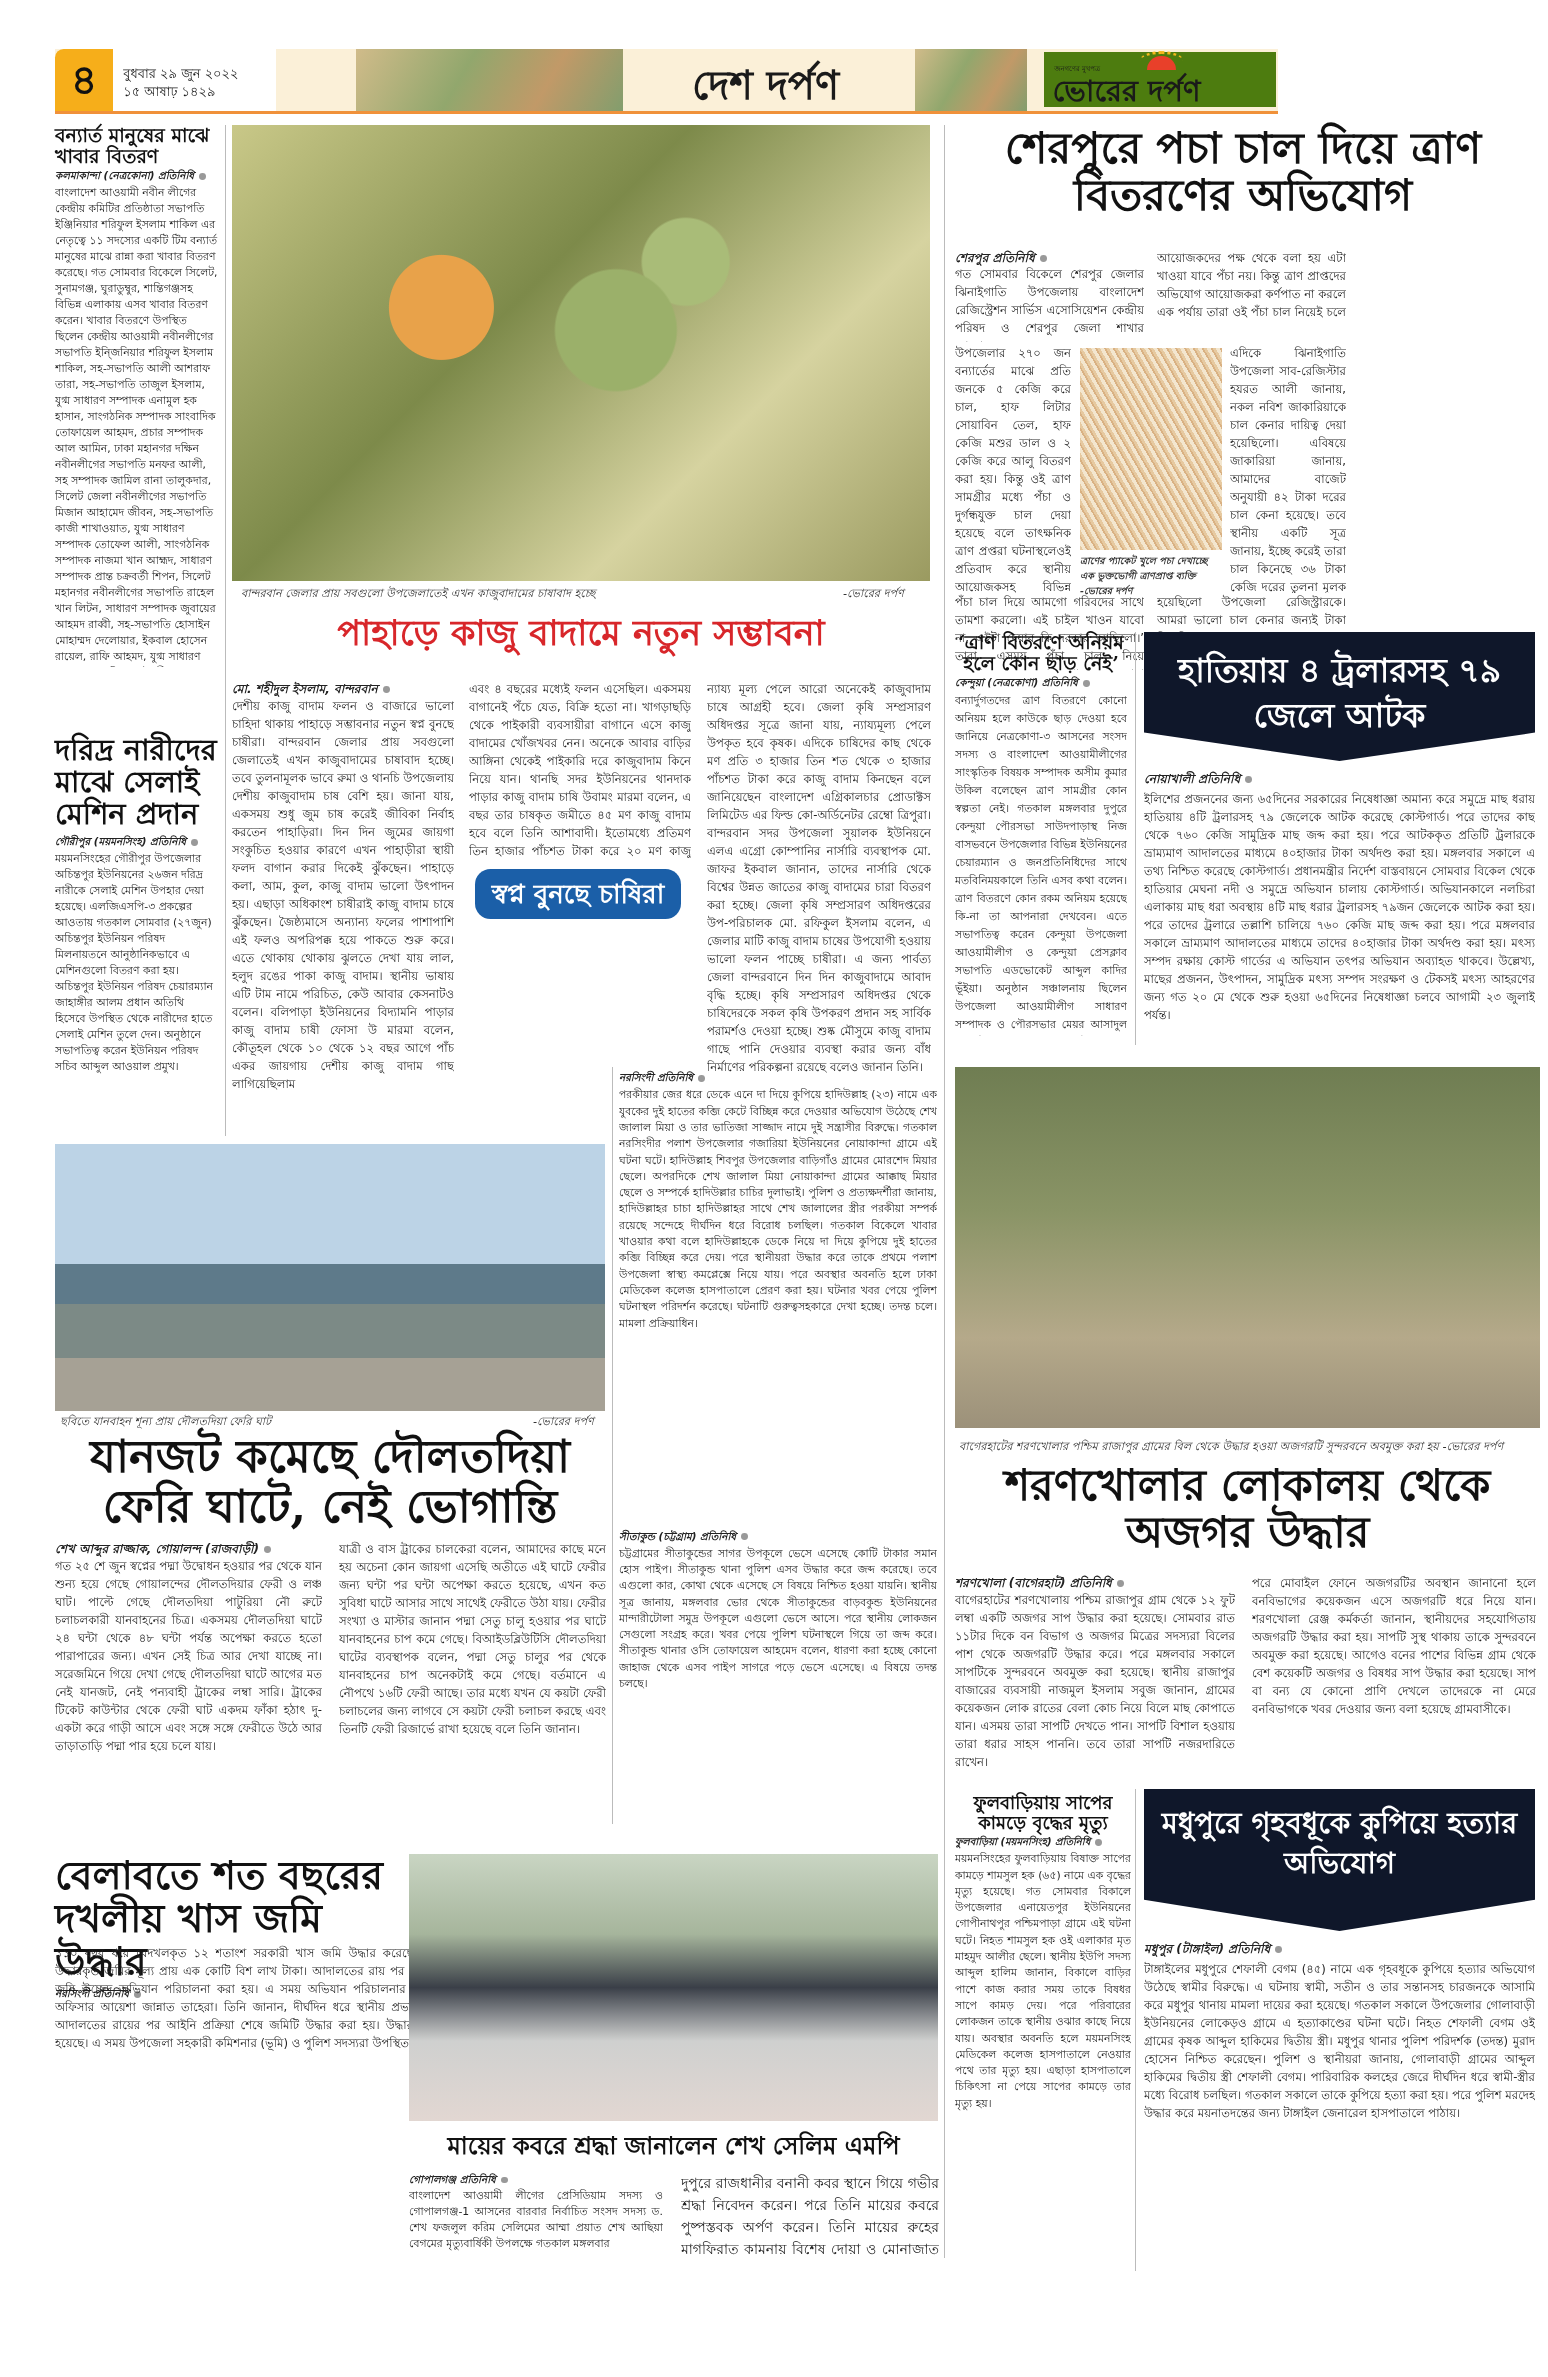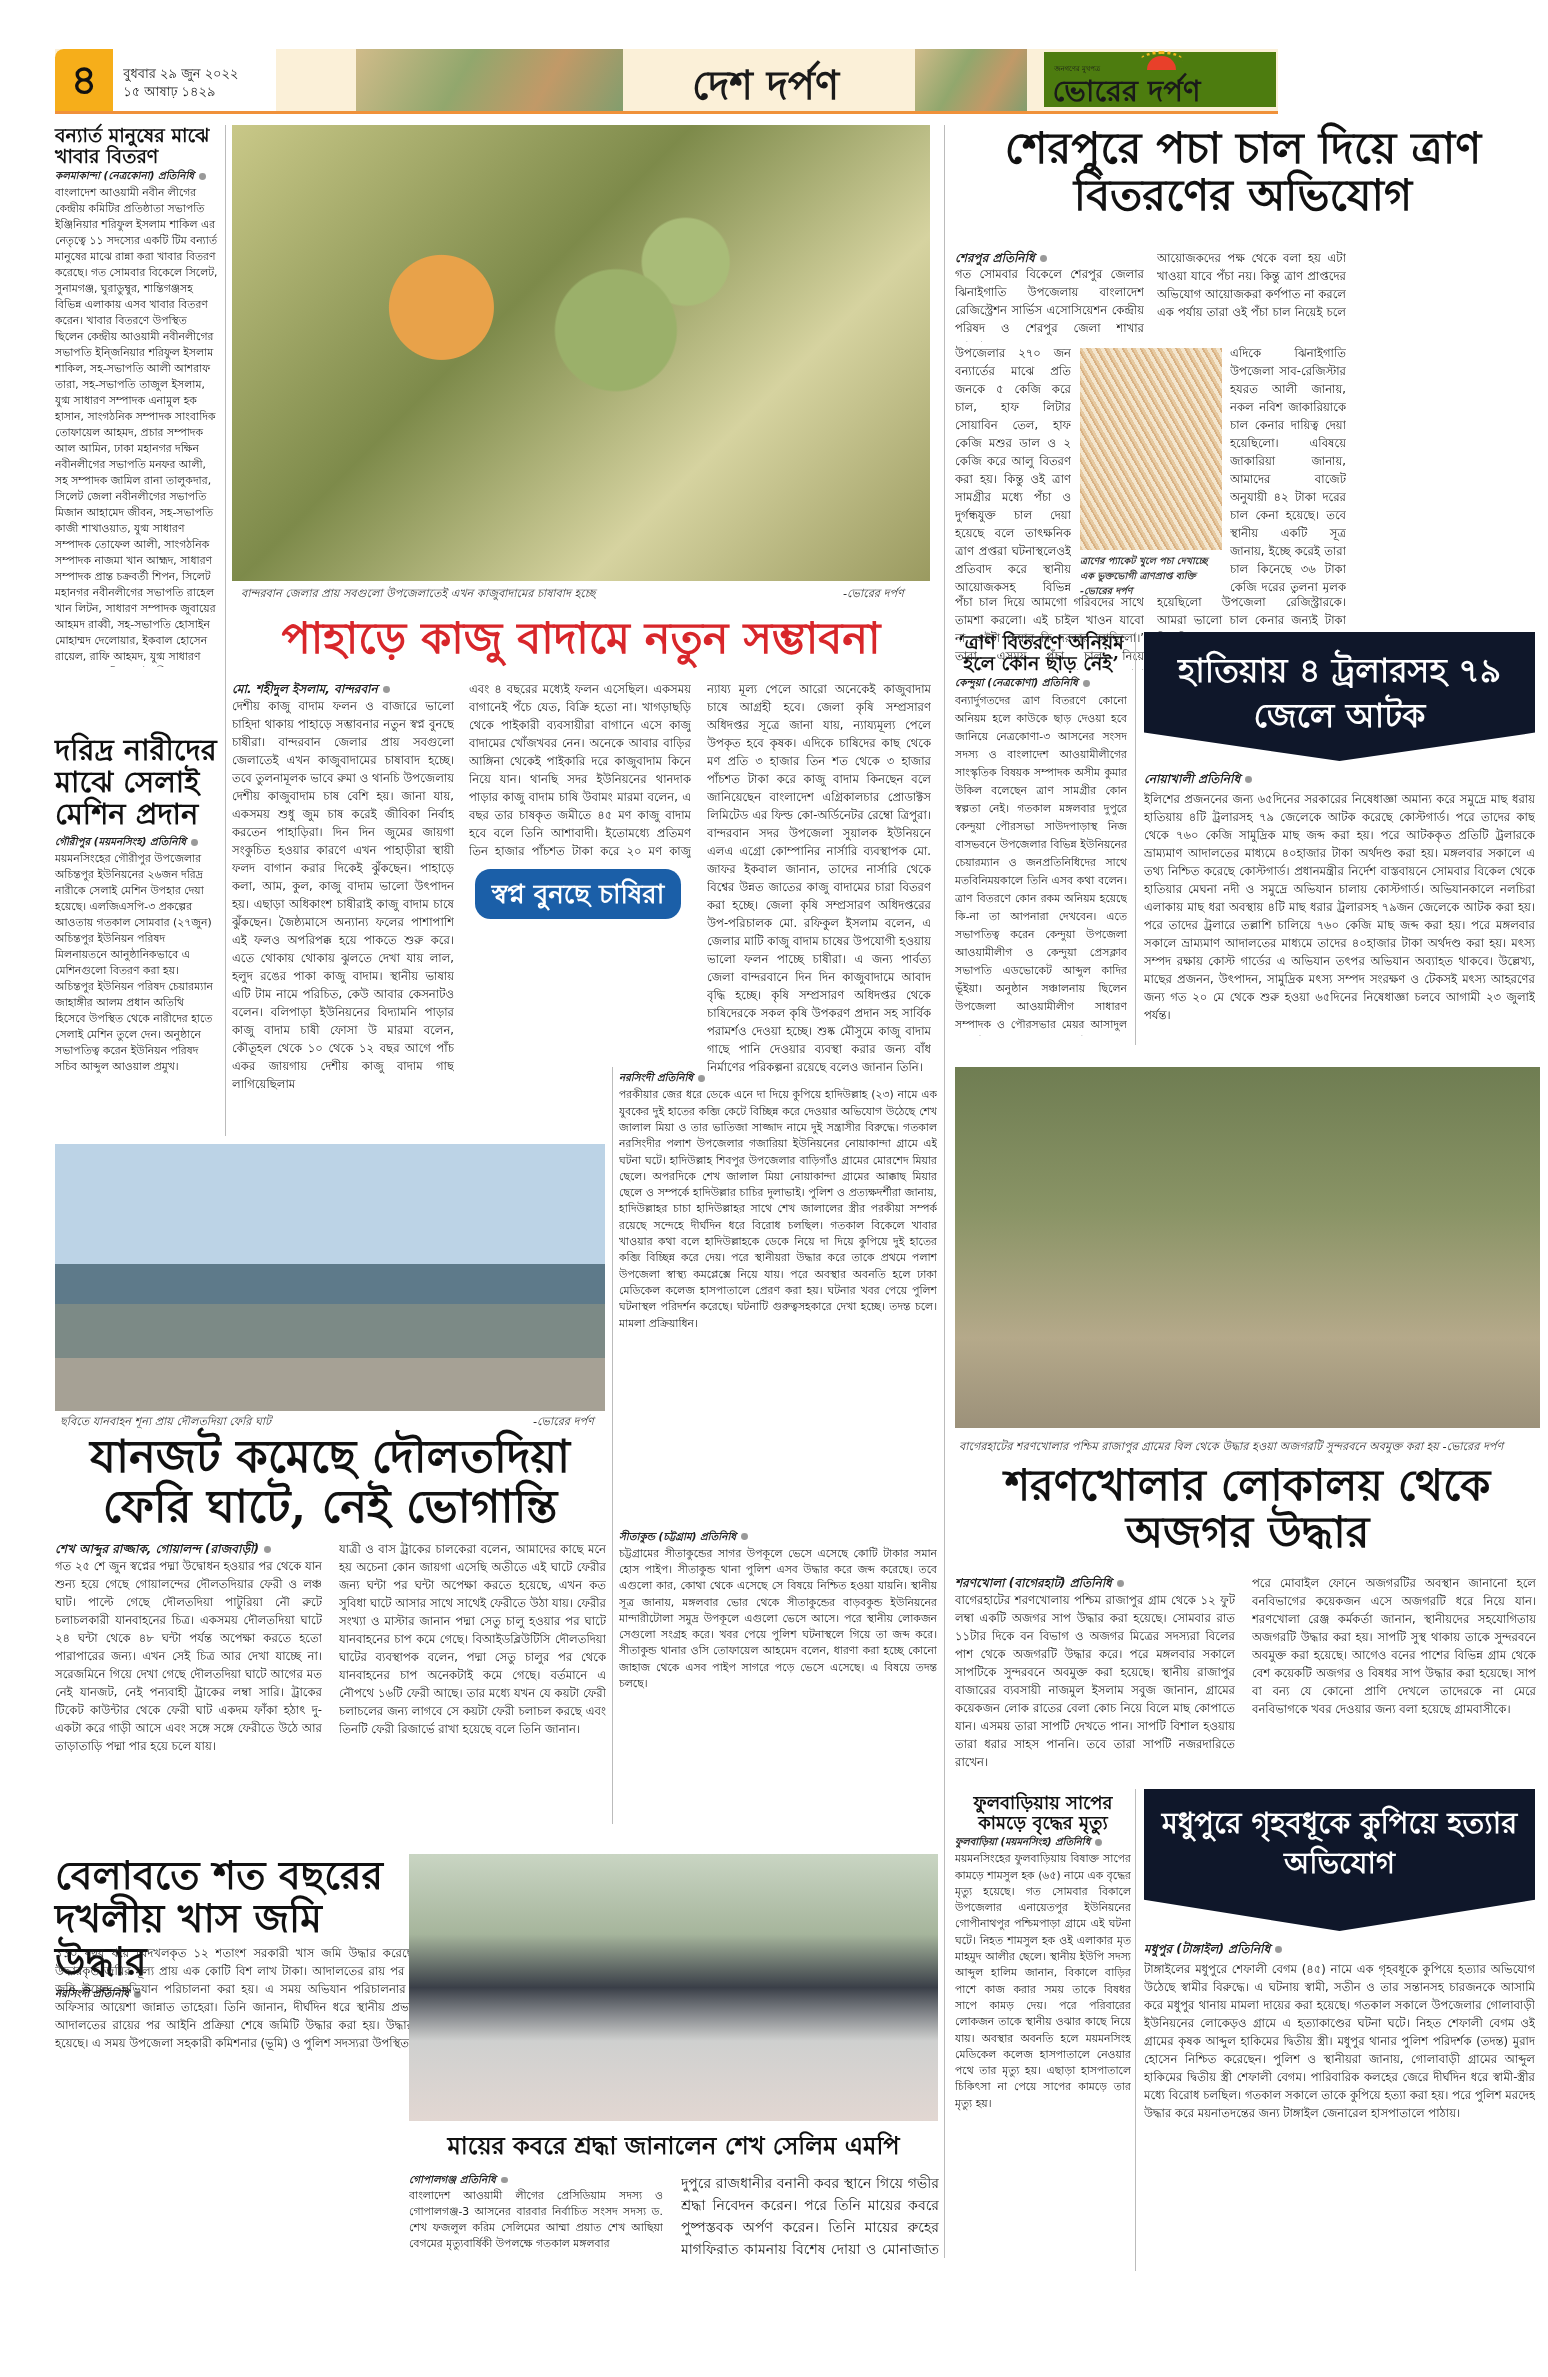--- a/index.html
+++ b/index.html
@@ -56,21 +56,21 @@
 <div class="abs" style="left:55px;top:735px;width:163px;">
   <div class="head" style="font-size:29px;">দরিদ্র নারীদের মাঝে সেলাই মেশিন প্রদান</div>
   <div class="byline" style="font-size:10.3px;margin-top:3.4px;"><span>গৌরীপুর (ময়মনসিংহ) প্রতিনিধি</span><span class="dot"></span></div>
   <div class="txt" style="font-size:10.8px;line-height:16px;height:404px;text-align:left;">ময়মনসিংহের গৌরীপুর উপজেলার অচিন্তপুর ইউনিয়নের ২৬জন দরিদ্র নারীকে সেলাই মেশিন উপহার দেয়া হয়েছে। এলজিএসপি-৩ প্রকল্পের আওতায় গতকাল সোমবার (২৭জুন) অচিন্তপুর ইউনিয়ন পরিষদ মিলনায়তনে আনুষ্ঠানিকভাবে এ মেশিনগুলো বিতরণ করা হয়। অচিন্তপুর ইউনিয়ন পরিষদ চেয়ারম্যান জাহাঙ্গীর আলম প্রধান অতিথি হিসেবে উপস্থিত থেকে নারীদের হাতে সেলাই মেশিন তুলে দেন। অনুষ্ঠানে সভাপতিত্ব করেন ইউনিয়ন পরিষদ সচিব আব্দুল আওয়াল প্রমুখ।</div>
 </div>
 
 <div class="abs photo" style="left:232px;top:125px;width:698px;height:456px;background:radial-gradient(circle at 30% 40%,#e8a24a 0 52px,transparent 53px),radial-gradient(circle at 55% 45%,#9bb06a 0 60px,transparent 62px),radial-gradient(circle at 65% 30%,#a9bc78 0 43px,transparent 45px),linear-gradient(135deg,#c9c888,#7d8a4a 40%,#d6d3a0 70%,#9a9a60);"></div>
 <div class="abs caption" style="left:241px;top:585px;width:430px;">বান্দরবান জেলার প্রায় সবগুলো উপজেলাতেই এখন কাজুবাদামের চাষাবাদ হচ্ছে</div>
 <div class="abs caption" style="left:843px;top:585px;">-ভোরের দর্পণ</div>
 
-<div class="abs red-head" style="left:232px;top:606px;width:698px;font-size:43px;text-align:center;">পাহাড়ে কাজু বাদামে নতুন সম্ভাবনা</div>
+<div class="abs red-head" style="left:232px;top:606px;width:698px;font-size:35px;text-align:center;">পাহাড়ে কাজু বাদামে নতুন সম্ভাবনা</div>
 
 <div class="abs" style="left:232px;top:680px;width:698px;">
   <div class="byline abs" style="left:0;top:0;"><span>মো. শহীদুল ইসলাম, বান্দরবান</span><span class="dot"></span></div>
   <div class="txt abs" style="left:0;top:17px;width:222px;height:447px;">দেশীয় কাজু বাদাম ফলন ও বাজারে ভালো চাহিদা থাকায় পাহাড়ে সম্ভাবনার নতুন স্বপ্ন বুনছে চাষীরা। বান্দরবান জেলার প্রায় সবগুলো জেলাতেই এখন কাজুবাদামের চাষাবাদ হচ্ছে। তবে তুলনামূলক ভাবে রুমা ও থানচি উপজেলায় দেশীয় কাজুবাদাম চাষ বেশি হয়। জানা যায়, একসময় শুধু জুম চাষ করেই জীবিকা নির্বাহ করতেন পাহাড়িরা। দিন দিন জুমের জায়গা সংকুচিত হওয়ার কারণে এখন পাহাড়ীরা স্থায়ী ফলদ বাগান করার দিকেই ঝুঁকছেন। পাহাড়ে কলা, আম, কুল, কাজু বাদাম ভালো উৎপাদন হয়। এছাড়া অধিকাংশ চাষীরাই কাজু বাদাম চাষে ঝুঁকছেন। জৈষ্ঠ্যমাসে অন্যান্য ফলের পাশাপাশি এই ফলও অপরিপক্ক হয়ে পাকতে শুরু করে। এতে থোকায় থোকায় ঝুলতে দেখা যায় লাল, হলুদ রঙের পাকা কাজু বাদাম। স্থানীয় ভাষায় এটি টাম নামে পরিচিত, কেউ আবার কেসনাটও বলেন। বলিপাড়া ইউনিয়নের বিদ্যামনি পাড়ার কাজু বাদাম চাষী ফোসা উ মারমা বলেন, কৌতূহল থেকে ১০ থেকে ১২ বছর আগে পাঁচ একর জায়গায় দেশীয় কাজু বাদাম গাছ লাগিয়েছিলাম</div>
   <div class="txt abs" style="left:237px;top:0;width:222px;height:181px;">এবং ৪ বছরের মধ্যেই ফলন এসেছিল। একসময় বাগানেই পঁচে যেত, বিক্রি হতো না। খাগড়াছড়ি থেকে পাইকারী ব্যবসায়ীরা বাগানে এসে কাজু বাদামের খোঁজখবর নেন। অনেকে আবার বাড়ির আঙ্গিনা থেকেই পাইকারি দরে কাজুবাদাম কিনে নিয়ে যান। থানছি সদর ইউনিয়নের থানদাক পাড়ার কাজু বাদাম চাষি উবামং মারমা বলেন, এ বছর তার চাষকৃত জমীতে ৪৫ মণ কাজু বাদাম হবে বলে তিনি আশাবাদী। ইতোমধ্যে প্রতিমণ তিন হাজার পাঁচশত টাকা করে ২০ মণ কাজু বাদাম বিক্রি করেছেন। গত বছর ৩৫ মণ পেয়েছিলেন, কিন্তু করোনার কারণে পাইকাররা ঠিকভাবে না আশায় পাইকারি বাজারে ভালো দাম পাওয়া যায় নি। তখন প্রতি মণ তিন হাজার টাকায় বিক্রি করেছিলেন। বলি পাড়া ইউনিয়নের বাগান পাড়ার ১০ পরিবার কাজু বাগান চাষি আছেন। তারা জানা এলাকায় এখন কাজু বাদাম চাষের জনপ্রিয়তা বাড়ছে। চাষিরা কাজু বাদাম চাষে অর্থনৈতিক সমৃদ্ধির স্বপ্ন দেখছেন। বাজারে</div>
   <div class="abs blue-box" style="left:243px;top:189px;width:206px;height:50px;font-size:26px;line-height:50px;">স্বপ্ন বুনছে চাষিরা</div>
   <div class="txt abs" style="left:475px;top:0;width:224px;height:464px;">ন্যায্য মূল্য পেলে আরো অনেকেই কাজুবাদাম চাষে আগ্রহী হবে। জেলা কৃষি সম্প্রসারণ অধিদপ্তর সূত্রে জানা যায়, ন্যায্যমূল্য পেলে উপকৃত হবে কৃষক। এদিকে চাষিদের কাছ থেকে মণ প্রতি ৩ হাজার তিন শত থেকে ৩ হাজার পাঁচশত টাকা করে কাজু বাদাম কিনছেন বলে জানিয়েছেন বাংলাদেশ এগ্রিকালচার প্রোডাক্টস লিমিটেড এর ফিল্ড কো-অর্ডিনেটর রেম্বো ত্রিপুরা। বান্দরবান সদর উপজেলা সুয়ালক ইউনিয়নে এলএ এগ্রো কোম্পানির নার্সারি ব্যবস্থাপক মো. জাফর ইকবাল জানান, তাদের নার্সারি থেকে বিশ্বের উন্নত জাতের কাজু বাদামের চারা বিতরণ করা হচ্ছে। জেলা কৃষি সম্প্রসারণ অধিদপ্তরের উপ-পরিচালক মো. রফিকুল ইসলাম বলেন, এ জেলার মাটি কাজু বাদাম চাষের উপযোগী হওয়ায় ভালো ফলন পাচ্ছে চাষীরা। এ জন্য পার্বত্য জেলা বান্দরবানে দিন দিন কাজুবাদামে আবাদ বৃদ্ধি হচ্ছে। কৃষি সম্প্রসারণ অধিদপ্তর থেকে চাষিদেরকে সকল কৃষি উপকরণ প্রদান সহ সার্বিক পরামর্শও দেওয়া হচ্ছে। শুষ্ক মৌসুমে কাজু বাদাম গাছে পানি দেওয়ার ব্যবস্থা করার জন্য বাঁধ নির্মাণের পরিকল্পনা রয়েছে বলেও জানান তিনি।</div>
 </div>
 
 <div class="abs head" style="left:946px;top:125px;width:594px;font-size:43px;text-align:center;">শেরপুরে পচা চাল দিয়ে ত্রাণ বিতরণের অভিযোগ</div>
@@ -144,21 +144,21 @@
   <div class="head" style="font-size:39px;">বেলাবতে শত বছরের দখলীয় খাস জমি উদ্ধার</div>
   <div class="byline" style="font-size:10.3px;margin-top:3.4px;"><span>নরসিংদী প্রতিনিধি</span><span class="dot"></span></div>
 </div>
 <div class="abs txt" style="left:55px;top:1944px;width:550px;height:310px;">১১০ বছর ধরে বেদখলকৃত ১২ শতাংশ সরকারী খাস জমি উদ্ধার করেছেন নরসিংদীর বেলাব উপজেলা প্রশাসন। উদ্ধারকৃত জমির মূল্য প্রায় এক কোটি বিশ লাখ টাকা। আদালতের রায় পর সোমবার ২৭ জুন বেদখলে থাকা উদ্ধারীত জমি উচ্ছেদ অভিযান পরিচালনা করা হয়। এ সময় অভিযান পরিচালনার নেতৃত্বে ছিলেন বেলাব উপজেলা নির্বাহী অফিসার আয়েশা জান্নাত তাহেরা। তিনি জানান, দীর্ঘদিন ধরে স্থানীয় প্রভাবশালীরা এই জমি দখল করে রেখেছিল। আদালতের রায়ের পর আইনি প্রক্রিয়া শেষে জমিটি উদ্ধার করা হয়। উদ্ধারকৃত জমিতে সরকারি সাইনবোর্ড টানানো হয়েছে। এ সময় উপজেলা সহকারী কমিশনার (ভূমি) ও পুলিশ সদস্যরা উপস্থিত ছিলেন।</div>
 
 <div class="abs photo" style="left:409px;top:1854px;width:529px;height:267px;background:linear-gradient(180deg,#c9d5c3 0,#a6b59c 30%,#3a3f48 50%,#cfd0cf 70%,#e2d7d2);"></div>
 
 <div class="abs head" style="left:409px;top:2133px;width:529px;font-size:24px;text-align:center;">মায়ের কবরে শ্রদ্ধা জানালেন শেখ সেলিম এমপি</div>
 <div class="abs" style="left:409px;top:2172px;width:529px;">
   <div class="byline abs" style="left:0;top:0;font-size:10.3px;"><span>গোপালগঞ্জ প্রতিনিধি</span><span class="dot"></span></div>
-  <div class="txt abs" style="left:0;top:15.5px;width:254px;height:73px;font-size:10.8px;line-height:16.3px;">বাংলাদেশ আওয়ামী লীগের প্রেসিডিয়াম সদস্য ও গোপালগঞ্জ-3 আসনের বারবার নির্বাচিত সংসদ সদস্য ড. শেখ ফজলুল করিম সেলিমের আম্মা প্রয়াত শেখ আছিয়া বেগমের মৃত্যুবার্ষিকী উপলক্ষে গতকাল মঙ্গলবার</div>
+  <div class="txt abs" style="left:0;top:15.5px;width:254px;height:73px;font-size:10.8px;line-height:16.3px;">বাংলাদেশ আওয়ামী লীগের প্রেসিডিয়াম সদস্য ও গোপালগঞ্জ-1 আসনের বারবার নির্বাচিত সংসদ সদস্য ড. শেখ ফজলুল করিম সেলিমের আম্মা প্রয়াত শেখ আছিয়া বেগমের মৃত্যুবার্ষিকী উপলক্ষে গতকাল মঙ্গলবার</div>
   <div class="txt abs" style="left:272px;top:0;width:258px;height:86px;font-size:14px;line-height:22px;">দুপুরে রাজধানীর বনানী কবর স্থানে গিয়ে গভীর শ্রদ্ধা নিবেদন করেন। পরে তিনি মায়ের কবরে পুষ্পস্তবক অর্পণ করেন। তিনি মায়ের রুহের মাগফিরাত কামনায় বিশেষ দোয়া ও মোনাজাত করেন। এ সময় তার আত্মীয়-স্বজন সহ অসংখ্য শুভানুধ্যায়ী উপস্থিত ছিলেন।</div>
 </div>
 
 <div class="abs rule" style="left:225px;top:125px;width:0.9px;height:1011px;"></div>
 <div class="abs rule" style="left:944px;top:125px;width:0.9px;height:2133px;"></div>
 <div class="abs rule" style="left:612px;top:1067px;width:0.9px;height:757px;"></div>
 <div class="abs rule" style="left:1135px;top:632px;width:0.9px;height:413px;"></div>
 <div class="abs rule" style="left:1135px;top:1789px;width:0.9px;height:482px;"></div>
 
 

